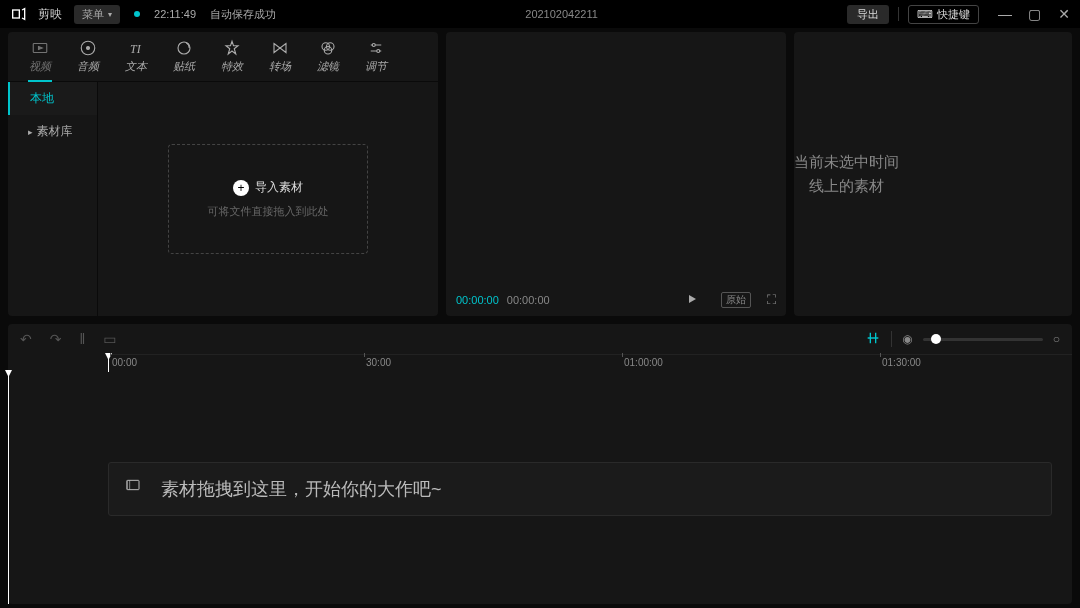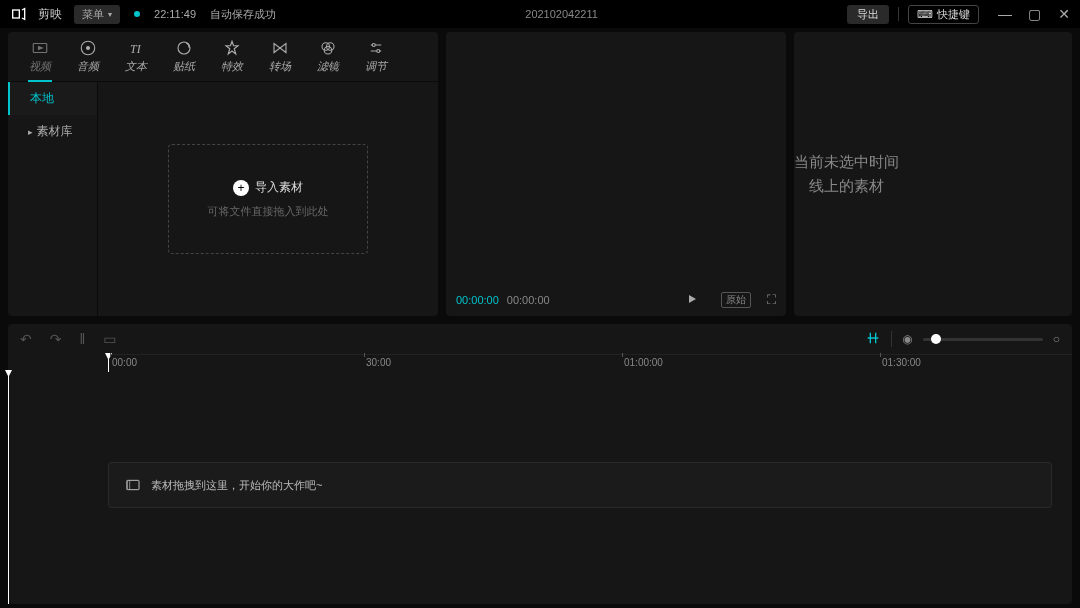--- a/index.html
+++ b/index.html
@@ -60,21 +60,21 @@
 .divv { width: 1px; height: 16px; background: #333; }
 .zoom-slider { width: 120px; height: 3px; background: #333; position: relative; border-radius: 2px; }
 .zoom-thumb { position: absolute; left: 8px; top: -4px; width: 10px; height: 10px; background: #fff; border-radius: 50%; }
 .tl-ruler { height: 18px; position: relative; border-top: 1px solid #222; margin-left: 100px; }
 .tick { position: absolute; font-size: 10px; color: #888; top: 2px; }
 .tick::before { content: ""; position: absolute; left: -2px; top: -4px; width: 1px; height: 4px; background: #555; }
 .playhead { position: absolute; left: 0; top: 0; bottom: 0; width: 1px; background: #fff; }
 .playhead::before { content: ""; position: absolute; top: -2px; left: -3px; width: 7px; height: 7px; background: #fff; clip-path: polygon(0 0, 100% 0, 50% 100%); }
 .tl-tracks { flex: 1; position: relative; padding: 40px 20px 0 100px; }
 .tl-tracks .playhead { left: 0px; top: 0; bottom: 0; }
-.track-placeholder { border: 1px solid #2a2a2a; border-radius: 3px; background: #1b1b1b; padding: 14px 16px; display: flex; align-items: center; gap: 10px; color: #bbb; font-size: 11px; position: absolute; left: 100px; right: 20px; top: 90px; }
+.track-placeholder { border: 1px solid #2a2a2a; border-radius: 3px; background: #1b1b1b; padding: 14px 16px; display: flex; align-items: flex-start; gap: 20px; color: #bbb; font-size: 18px; position: absolute; left: 100px; right: 20px; top: 90px; }
 </style>
 </head>
 <body>
 
 <div class="topbar">
   <div class="logo">
     <svg viewBox="0 0 24 24" fill="none" stroke="#fff" stroke-width="2">
         <rect x="4" y="6" width="10" height="12"></rect>
         <path d="M18 6 L22 4 L22 20 L18 18"></path>
       </svg>

